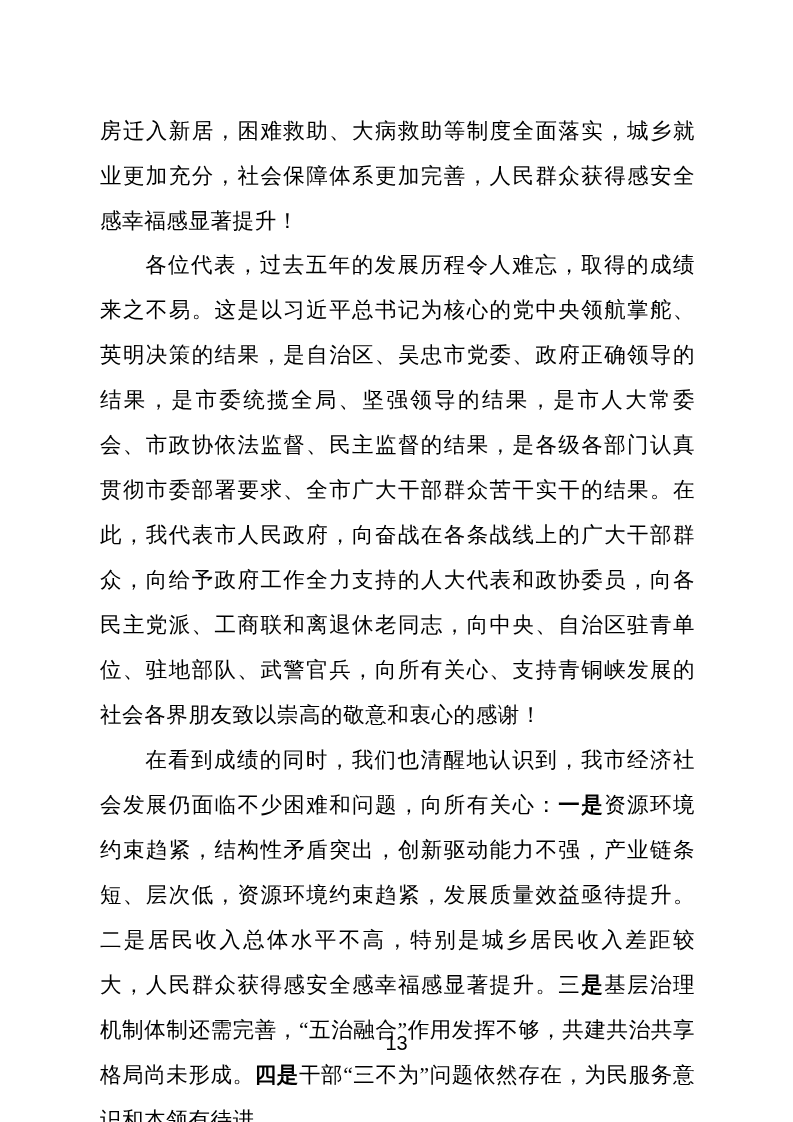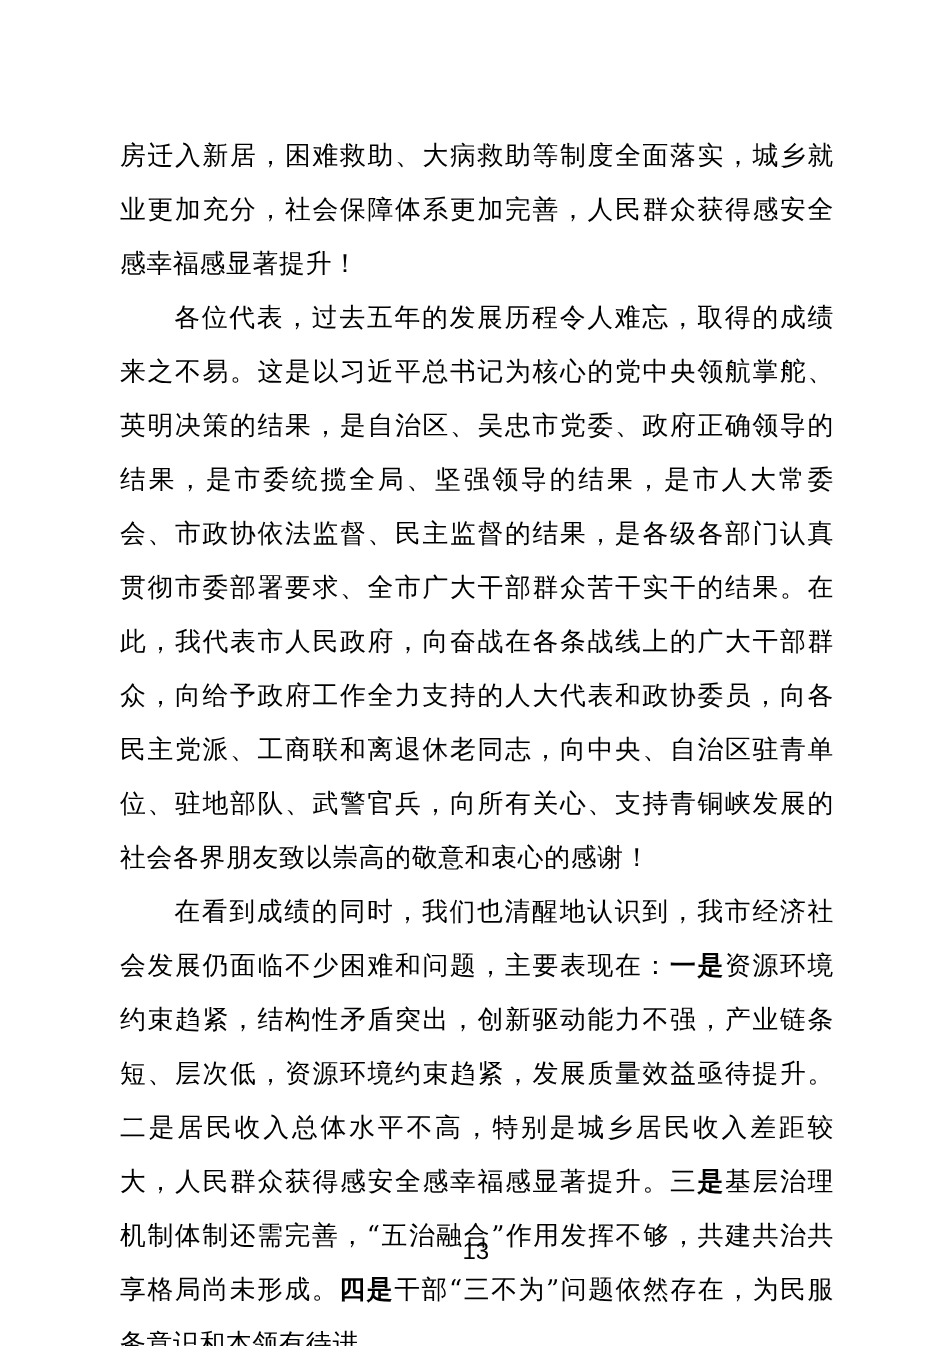--- a/index.html
+++ b/index.html
@@ -34,20 +34,21 @@
     font-size: 21.5px;
     line-height: 45px;
     text-align: justify;
     text-justify: inter-ideograph;
     letter-spacing: 0.6px;
     font-family: "DejaVu Serif", "Liberation Serif", serif;
     font-weight: 400;
   }
   p.indent {
     text-indent: 2.1em;
+    font-family: Liberation Serif, serif;
   }
   .bold {
     font-weight: bold;
   }
   .page-number {
     position: absolute;
     left: 0;
     top: 1032px;
     width: 793px;
     text-align: center;
@@ -56,16 +57,16 @@
     color: #000000;
   }
 </style>
 </head>
 <body>
 
 <div class="page">
   <div class="content">
     <p class="para"><span>房迁入新居，困难救助、大病救助等制度全面落实，城乡就业更加充分，社会保障体系更加完善，人民群众获得感安全感幸福感显著提升！</span></p>
     <p class="para indent"><span>各位代表，过去五年的发展历程令人难忘，取得的成绩来之不易。这是以习近平总书记为核心的党中央领航掌舵、英明决策的结果，是自治区、吴忠市党委、政府正确领导的结果，是市委统揽全局、坚强领导的结果，是市人大常委会、市政协依法监督、民主监督的结果，是各级各部门认真贯彻市委部署要求、全市广大干部群众苦干实干的结果。在此，我代表市人民政府，向奋战在各条战线上的广大干部群众，向给予政府工作全力支持的人大代表和政协委员，向各民主党派、工商联和离退休老同志，向中央、自治区驻青单位、驻地部队、武警官兵，向所有关心、支持青铜峡发展的社会各界朋友致以崇高的敬意和衷心的感谢！</span></p>
-    <p class="para indent"><span>在看到成绩的同时，我们也清醒地认识到，我市经济社会发展仍面临不少困难和问题，主要表现在：</span><span class="bold">一是</span><span>资源环境约束趋紧，结构性矛盾突出，创新驱动能力不强，产业链条短、层次低，资源环境约束趋紧，发展质量效益亟待提升。二是</span><span>居民收入总体水平不高，特别是城乡居民收入差距较大，人民群众获得感安全感幸福感显著提升。三</span><span class="bold">是</span><span>基层治理机制体制还需完善，“五治融合”作用发挥不够，共建共治共享格局尚未形成。</span><span class="bold">四是</span><span>干部“三不为”问题依然存在，为民服务意识和本领有待进</span></p>
+    <p class="para indent"><span>在看到成绩的同时，我们也清醒地认识到，我市经济社会发展仍面临不少困难和问题，向所有关心：</span><span class="bold">一是</span><span>资源环境约束趋紧，结构性矛盾突出，创新驱动能力不强，产业链条短、层次低，资源环境约束趋紧，发展质量效益亟待提升。二是</span><span>居民收入总体水平不高，特别是城乡居民收入差距较大，人民群众获得感安全感幸福感显著提升。三</span><span class="bold">是</span><span>基层治理机制体制还需完善，“五治融合”作用发挥不够，共建共治共享格局尚未形成。</span><span class="bold">四是</span><span>干部“三不为”问题依然存在，为民服务意识和本领有待进</span></p>
   </div>
   <div class="page-number">13</div>
 </div>
 
 </body></html>

